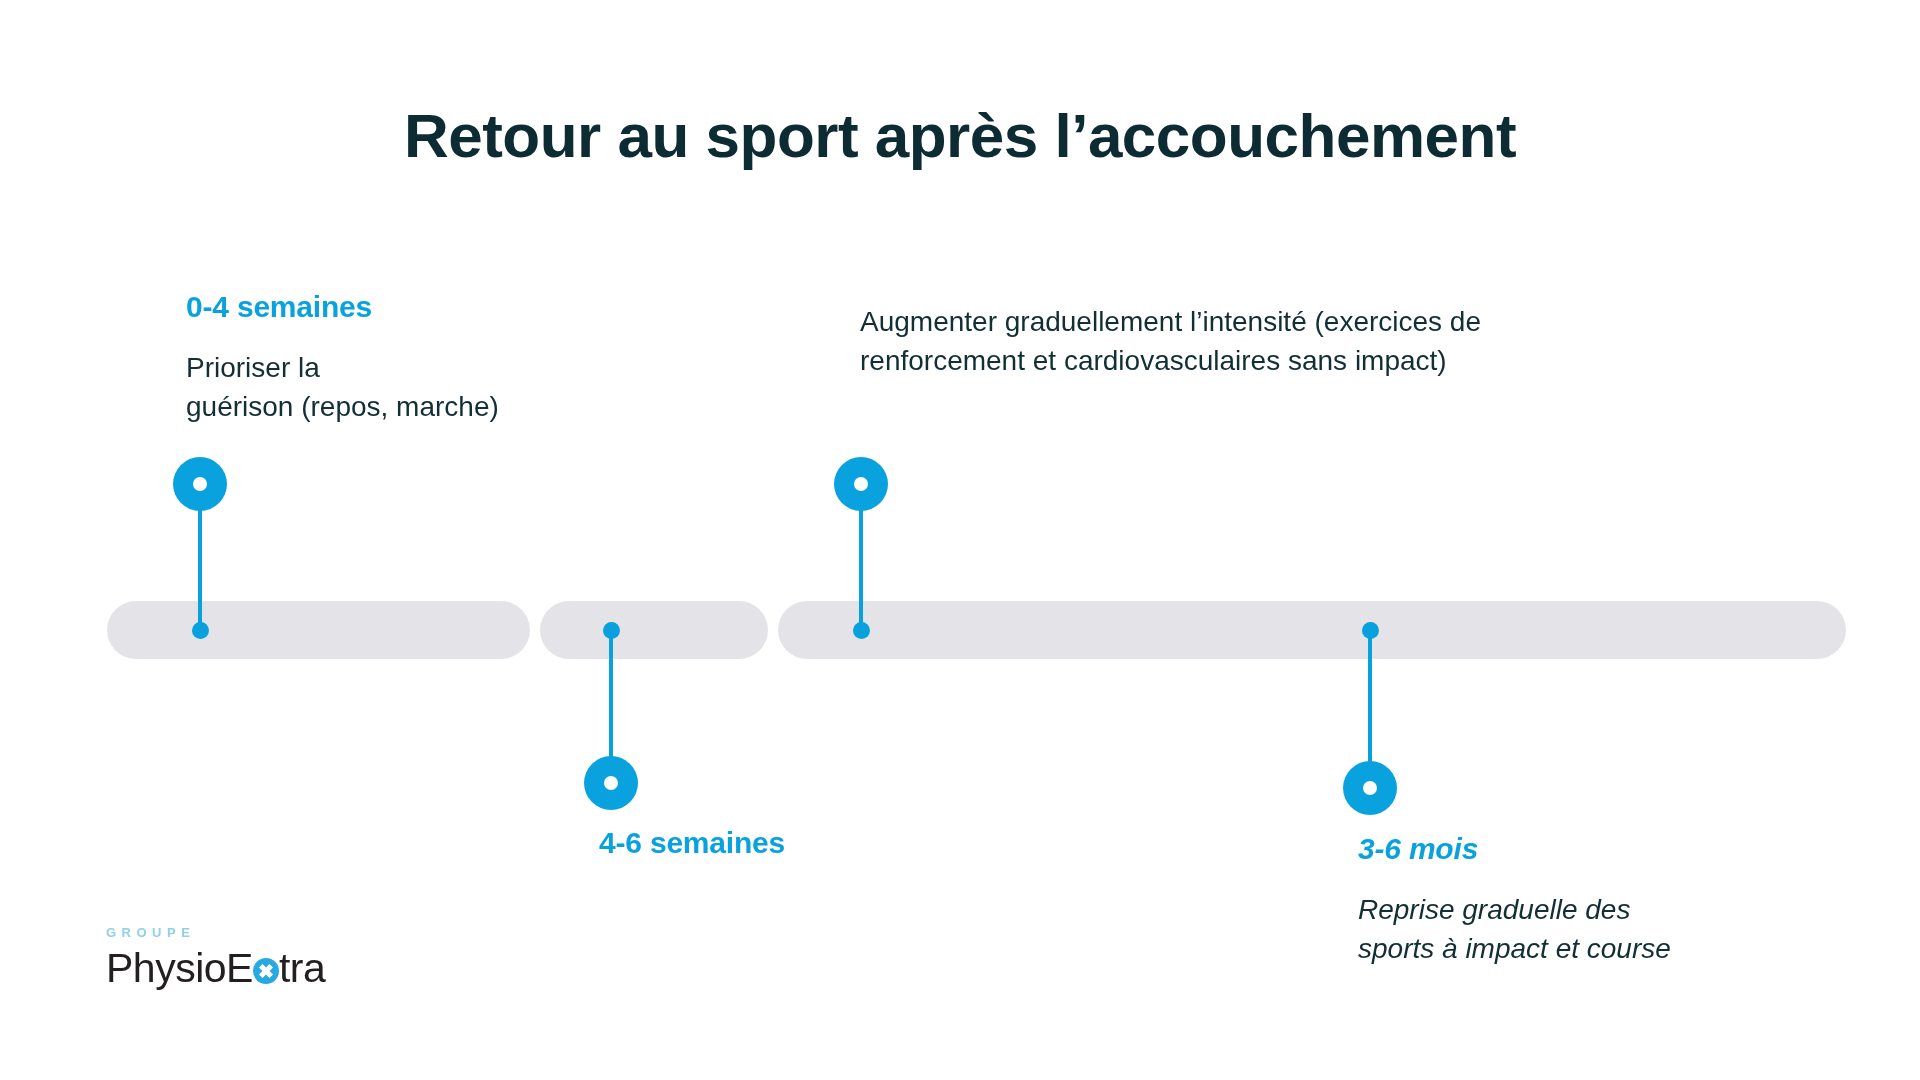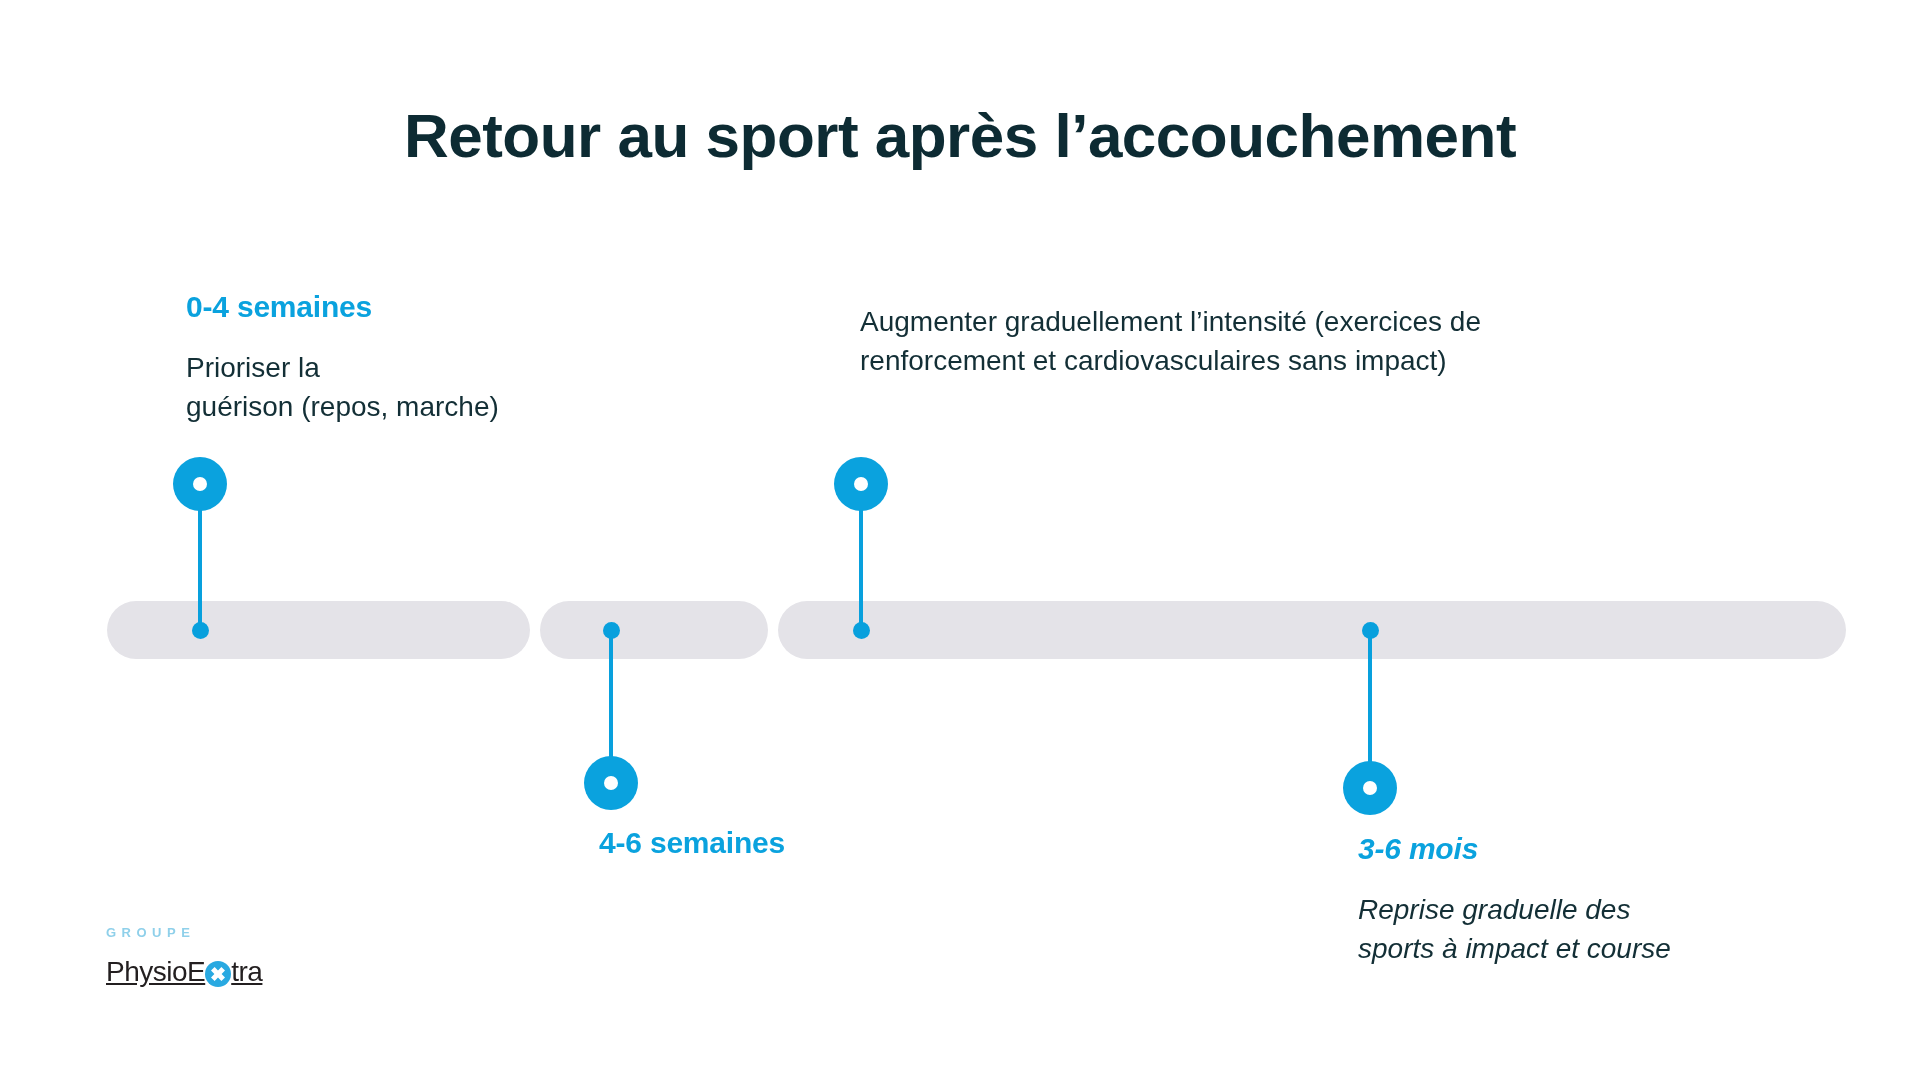--- a/index.html
+++ b/index.html
@@ -111,31 +111,30 @@
     position:absolute;
     left:106px;
     top:925px;
     width:260px;
   }
   .logo-groupe {
     font-size:13px;
     font-weight:bold;
     letter-spacing:5.5px;
     color:#8fd0ea;
-    margin-bottom:18px;
+    margin-bottom:8px;
   }
   .logo-word {
     display:flex;
     align-items:center;
-    font-size:28px;
+    font-size:41px;
     font-weight:normal;
     color:#231f20;
     letter-spacing:-0.5px;
     line-height:1;
-    text-decoration:underline;
   }
   .logo-mark {
     position:relative;
     width:26px; height:26px;
     margin:0 0px;
     display:inline-block;
     vertical-align:middle;
     top:2px;
   }
   .logo-mark svg { display:block; }

